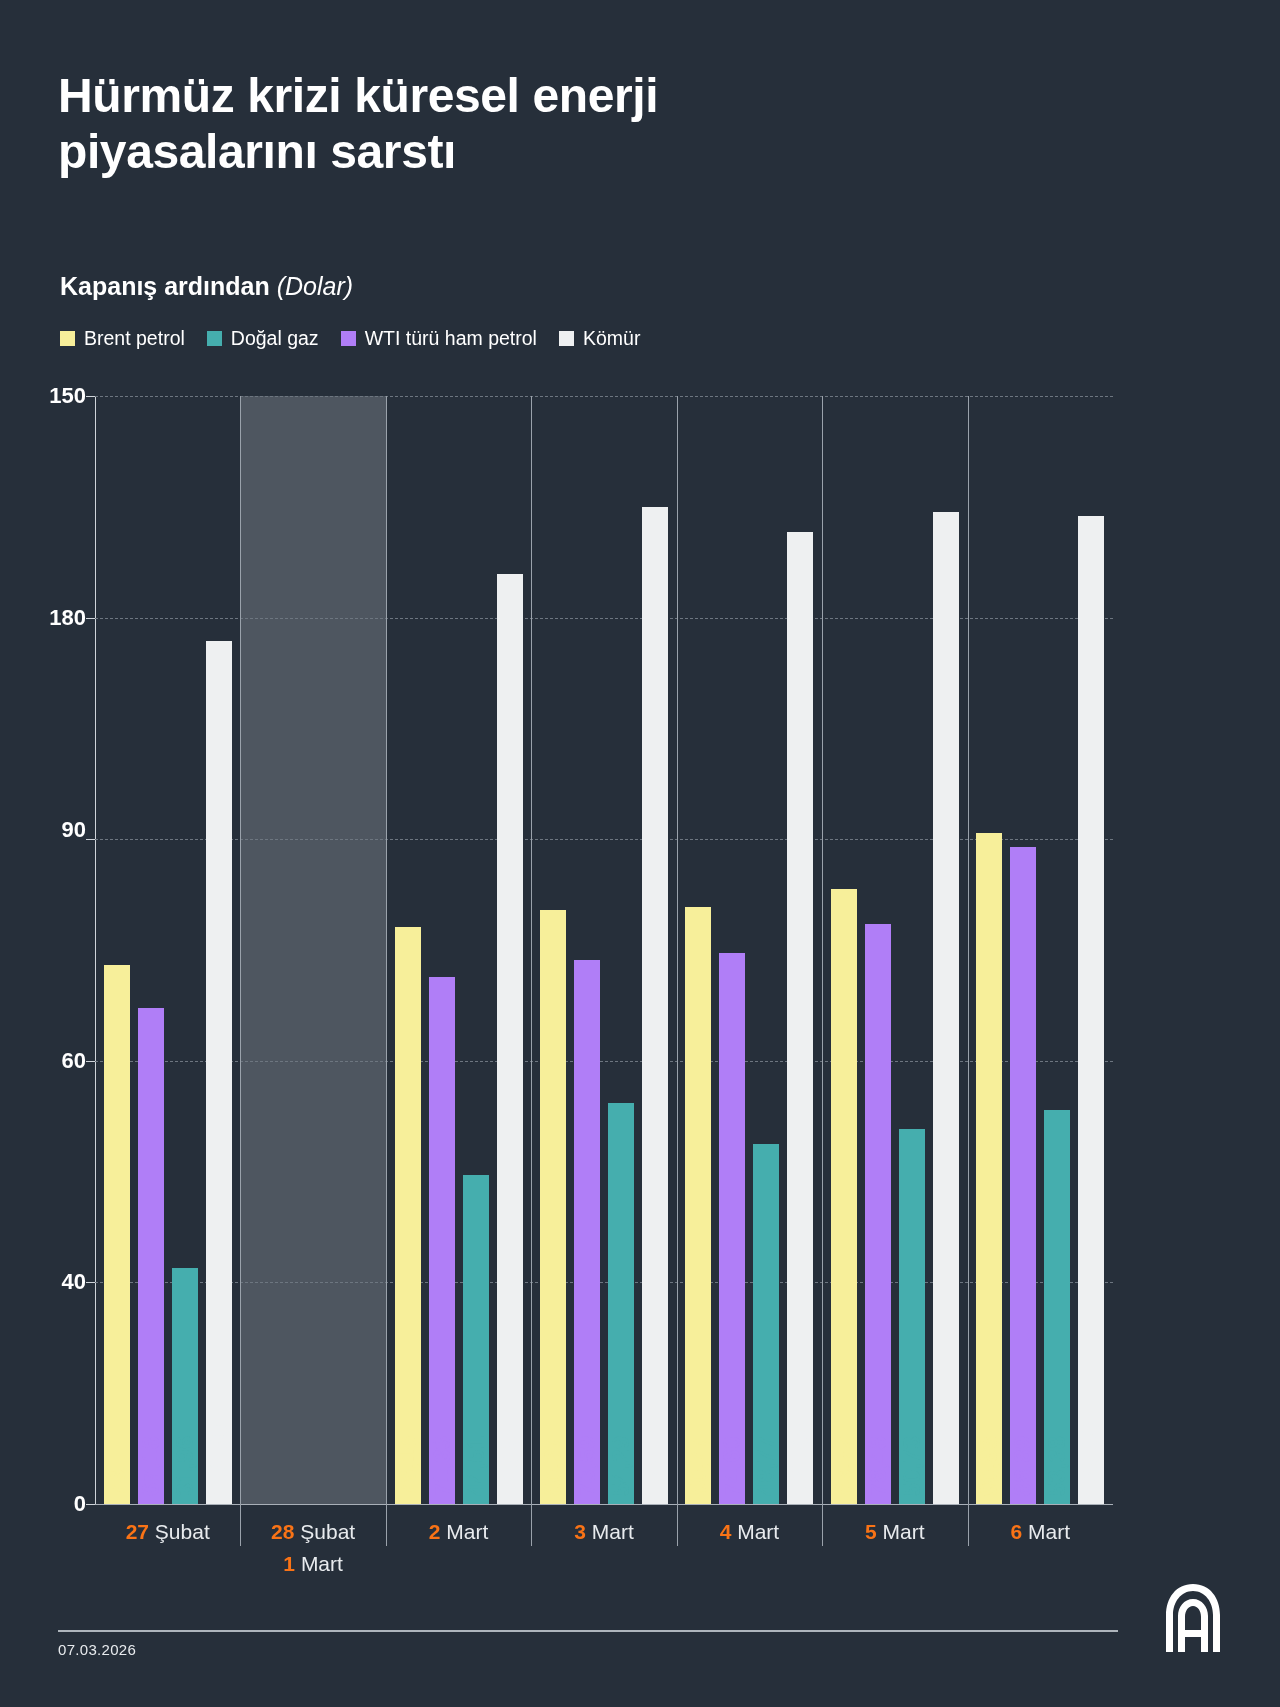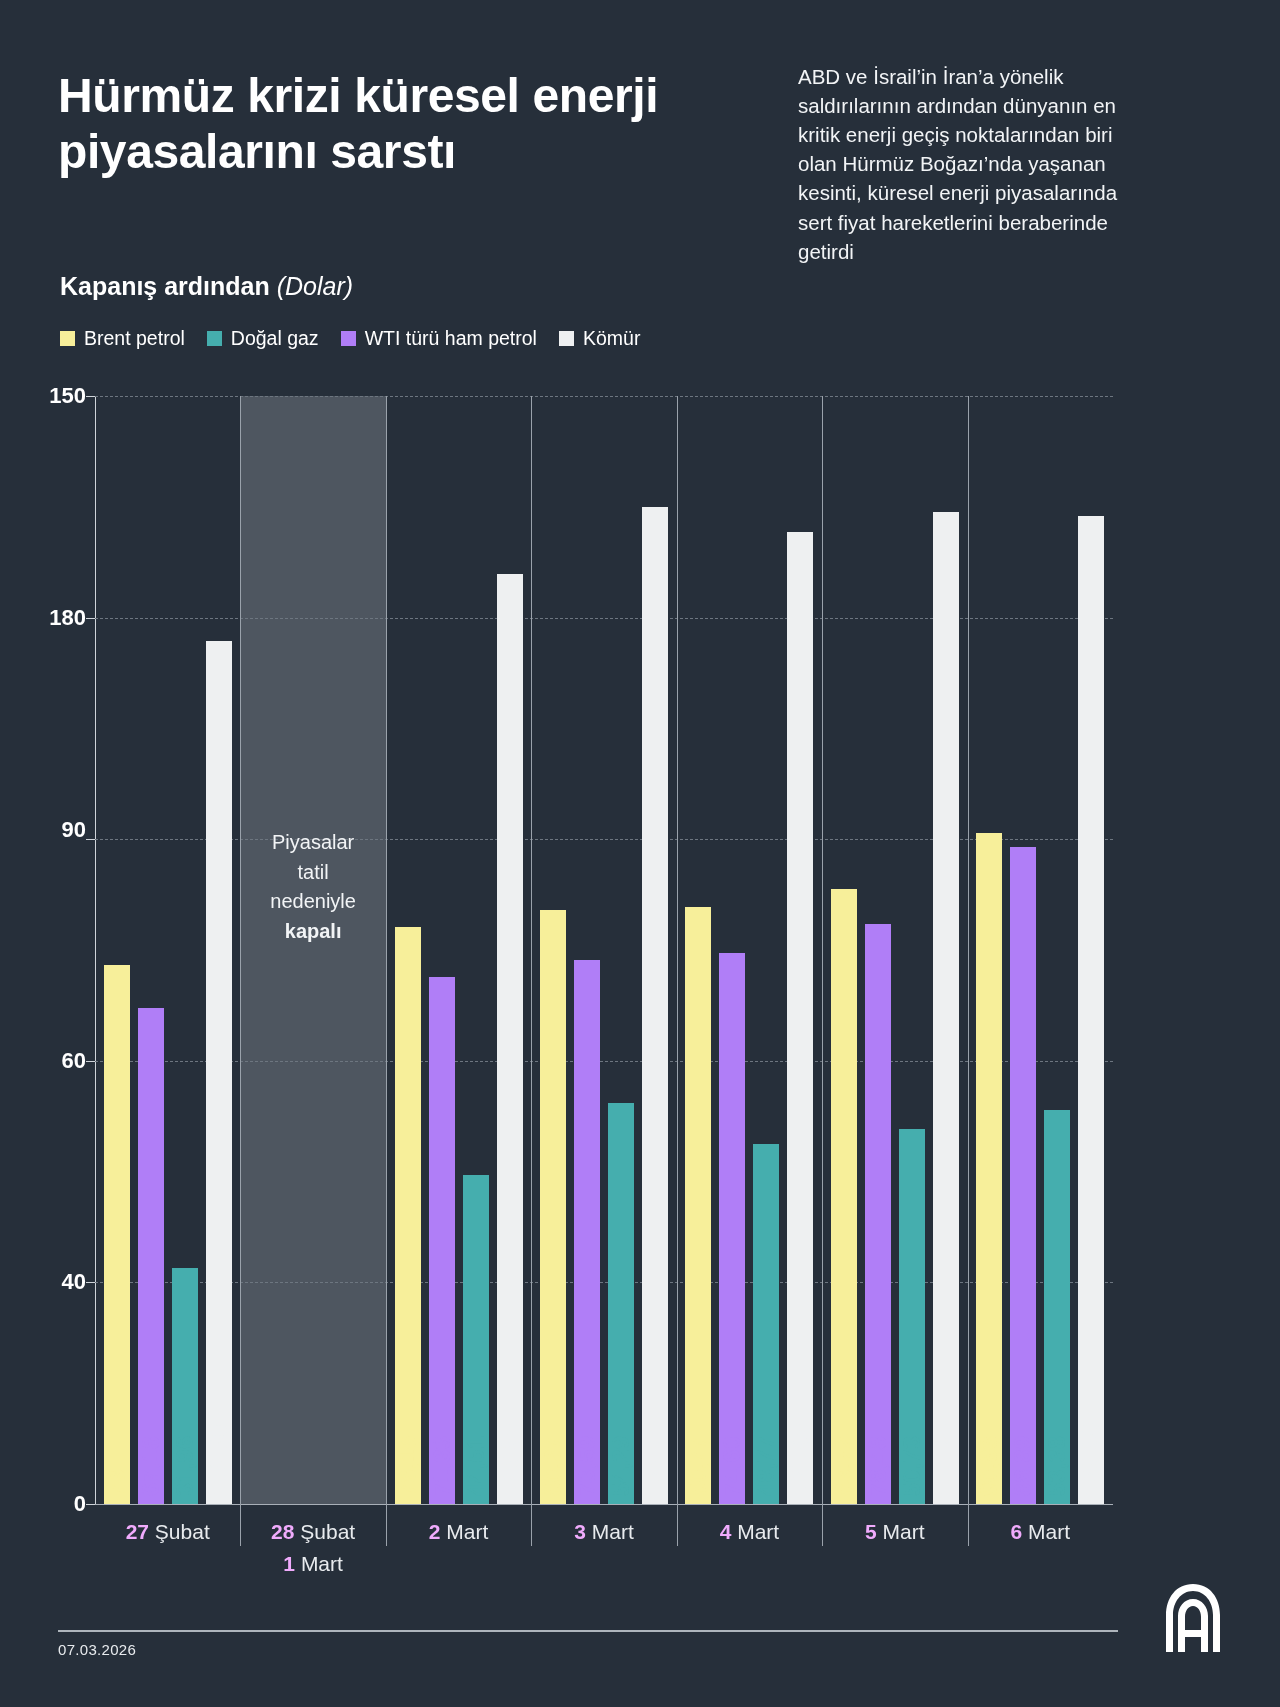--- a/index.html
+++ b/index.html
@@ -96,21 +96,21 @@
     font-size: 20px; line-height: 1.48;
   }
   .closed-note b { font-weight: bold; }
 
   
   #xlabels { position: absolute; left: 95px; top: 1520px; width: 1018px; }
   .xlabel {
     position: absolute; text-align: center;
     font-size: 21px; color: #e8ebee; white-space: nowrap;
   }
-  .xlabel b { font-weight: bold; color: #f0abfc; }
+  .xlabel b { font-weight: bold; color: #f97316; }
   .xlabel .l2 { display: block; margin-top: 8px; }
 
   
   #footer-rule {
     position: absolute; left: 58px; top: 1630px; width: 1060px; height: 2px;
     background: #aeb5bc;
   }
   #footer-date {
     position: absolute; left: 58px; top: 1641px;
     font-size: 15px; color: #e8ebee; letter-spacing: 0.3px;
@@ -119,21 +119,20 @@
     position: absolute; right: 56px; top: 1582px;
     width: 62px; height: 72px;
   }
 </style>
 </head>
 <body>
 
 <div id="root">
 
   <div class="headline">Hürmüz krizi küresel enerji piyasalarını sarstı</div>
-  <div class="blurb">ABD ve İsrail’in İran’a yönelik saldırılarının ardından dünyanın en kritik enerji geçiş noktalarından biri olan Hürmüz Boğazı’nda yaşanan kesinti, küresel enerji piyasalarında sert fiyat hareketlerini beraberinde getirdi</div>
 
   <div class="subhead">
     <span>Kapanış ardından </span><span class="unit">(Dolar)</span>
   </div>
 
   <div class="legend" id="legend">
       <div class="legend-item">
         <span class="legend-swatch" style="background: rgb(247, 239, 154);"></span>
         <span class="legend-label">Brent petrol</span>
       </div>
@@ -170,26 +169,20 @@
     </div>
 
   <div id="plot">
       <div class="closed-band" style="left: 145.429px; width: 145.429px; background: rgb(78, 86, 96);"></div>
       <div class="gridline base" style="top: 1108px;"></div>
       <div class="gridline" style="top: 886.4px;"></div>
       <div class="gridline" style="top: 664.8px;"></div>
       <div class="gridline" style="top: 443.2px;"></div>
       <div class="gridline" style="top: 221.6px;"></div>
       <div class="gridline" style="top: 0px;"></div>
-      <div class="closed-note" style="left: 145.429px; width: 145.429px; top: 432px;">
-        <div>Piyasalar</div>
-        <div>tatil</div>
-        <div>nedeniyle</div>
-        <div><b>kapalı</b></div>
-      </div>
       <div class="bar" style="left: 8.71429px; height: 539.227px; background: rgb(247, 239, 154);">
         <span class="vlabel" style="color: rgb(247, 239, 154);">73</span>
       </div>
       <div class="bar" style="left: 42.7143px; height: 496.236px; background: rgb(176, 126, 247);">
         <span class="vlabel" style="color: rgb(176, 126, 247);">67,18</span>
       </div>
       <div class="bar" style="left: 76.7143px; height: 236.078px; background: rgb(69, 174, 174);">
         <span class="vlabel" style="color: rgb(69, 174, 174);">31,96</span>
       </div>
       <div class="bar" style="left: 110.714px; height: 863.501px; background: rgb(238, 240, 241);">

